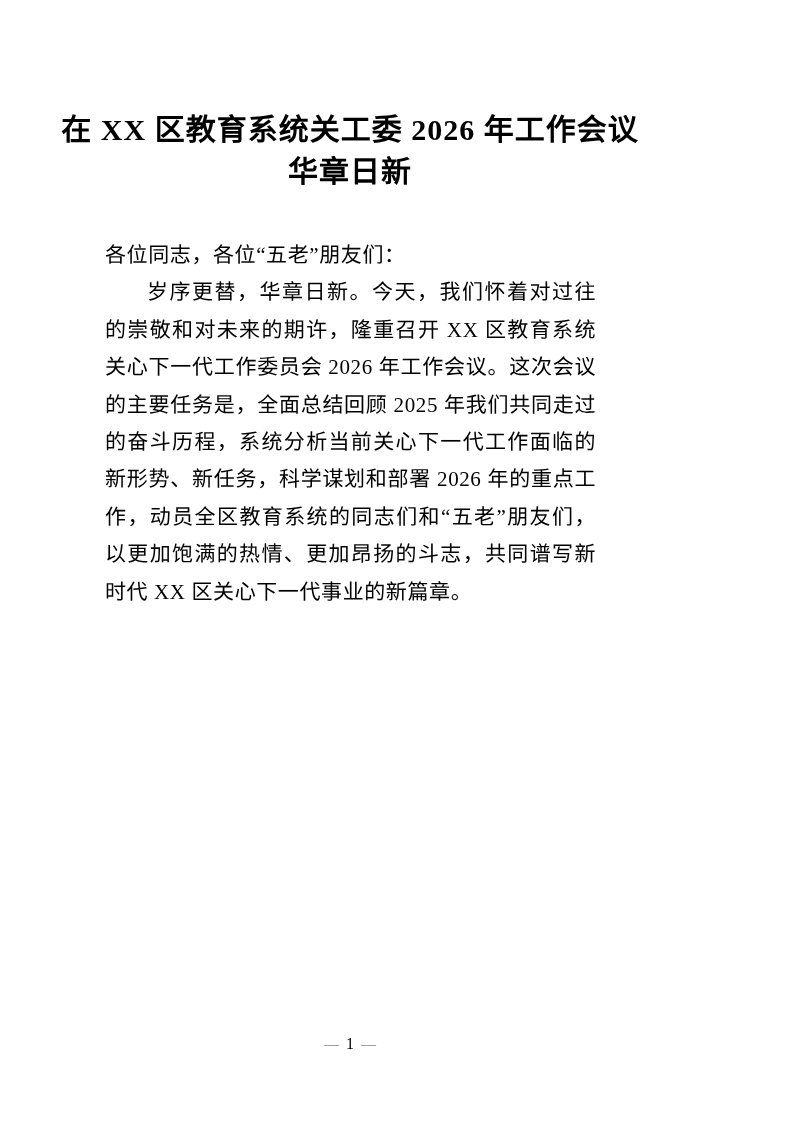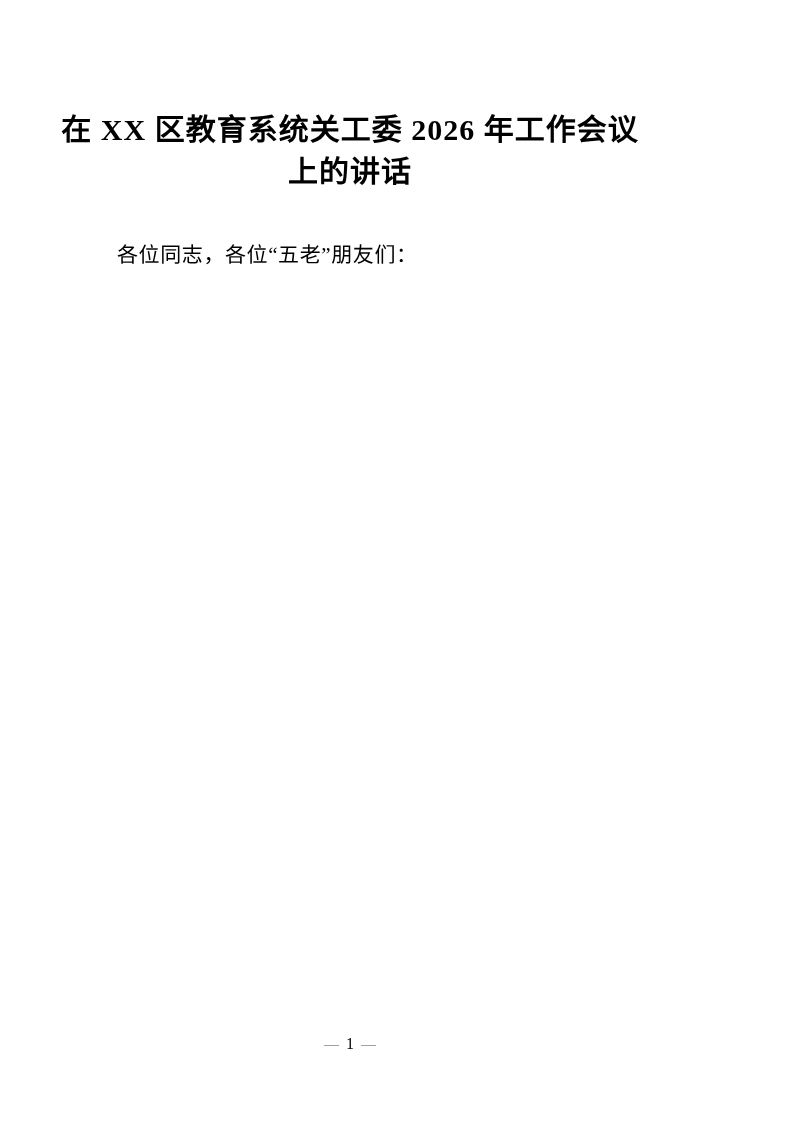--- a/index.html
+++ b/index.html
@@ -27,21 +27,21 @@
     color: #000000;
     font-family: "Liberation Serif", "DejaVu Serif", serif;
   }
   .title-line {
     display: block;
   }
   .doc-body {
     margin: 44px 104px 0 105px; 
   }
   .doc-body p {
-    margin: 12px;
+    margin: 0;
     font-size: 21px;
     line-height: 37.4px;
     letter-spacing: 0.6px;
     text-align: justify;
     text-justify: inter-character;
     color: #000000;
   }
   p.salutation {
     text-indent: 0;
   }
@@ -67,24 +67,25 @@
     color: #000000;
   }
 </style>
 </head>
 <body>
 
 <div class="page">
 
   <h1 class="doc-title">
     <span class="title-line">在 XX 区教育系统关工委 2026 年工作会议</span>
-    <span class="title-line">上的讲话</span>
+    <span class="title-line">华章日新</span>
   </h1>
 
   <div class="doc-body">
     <p class="salutation">各位同志，各位“五老”朋友们：</p>
+    <p class="para">岁序更替，华章日新。今天，我们怀着对过往的崇敬和对未来的期许，隆重召开 XX 区教育系统关心下一代工作委员会 2026 年工作会议。这次会议的主要任务是，全面总结回顾 2025 年我们共同走过的奋斗历程，系统分析当前关心下一代工作面临的新形势、新任务，科学谋划和部署 2026 年的重点工作，动员全区教育系统的同志们和“五老”朋友们，以更加饱满的热情、更加昂扬的斗志，共同谱写新时代 XX 区关心下一代事业的新篇章。</p>
   </div>
 
   <div class="page-footer">
     <span class="dash">—</span><span class="page-num">1</span><span class="dash">—</span>
   </div>
 
 </div>
 
 </body></html>

